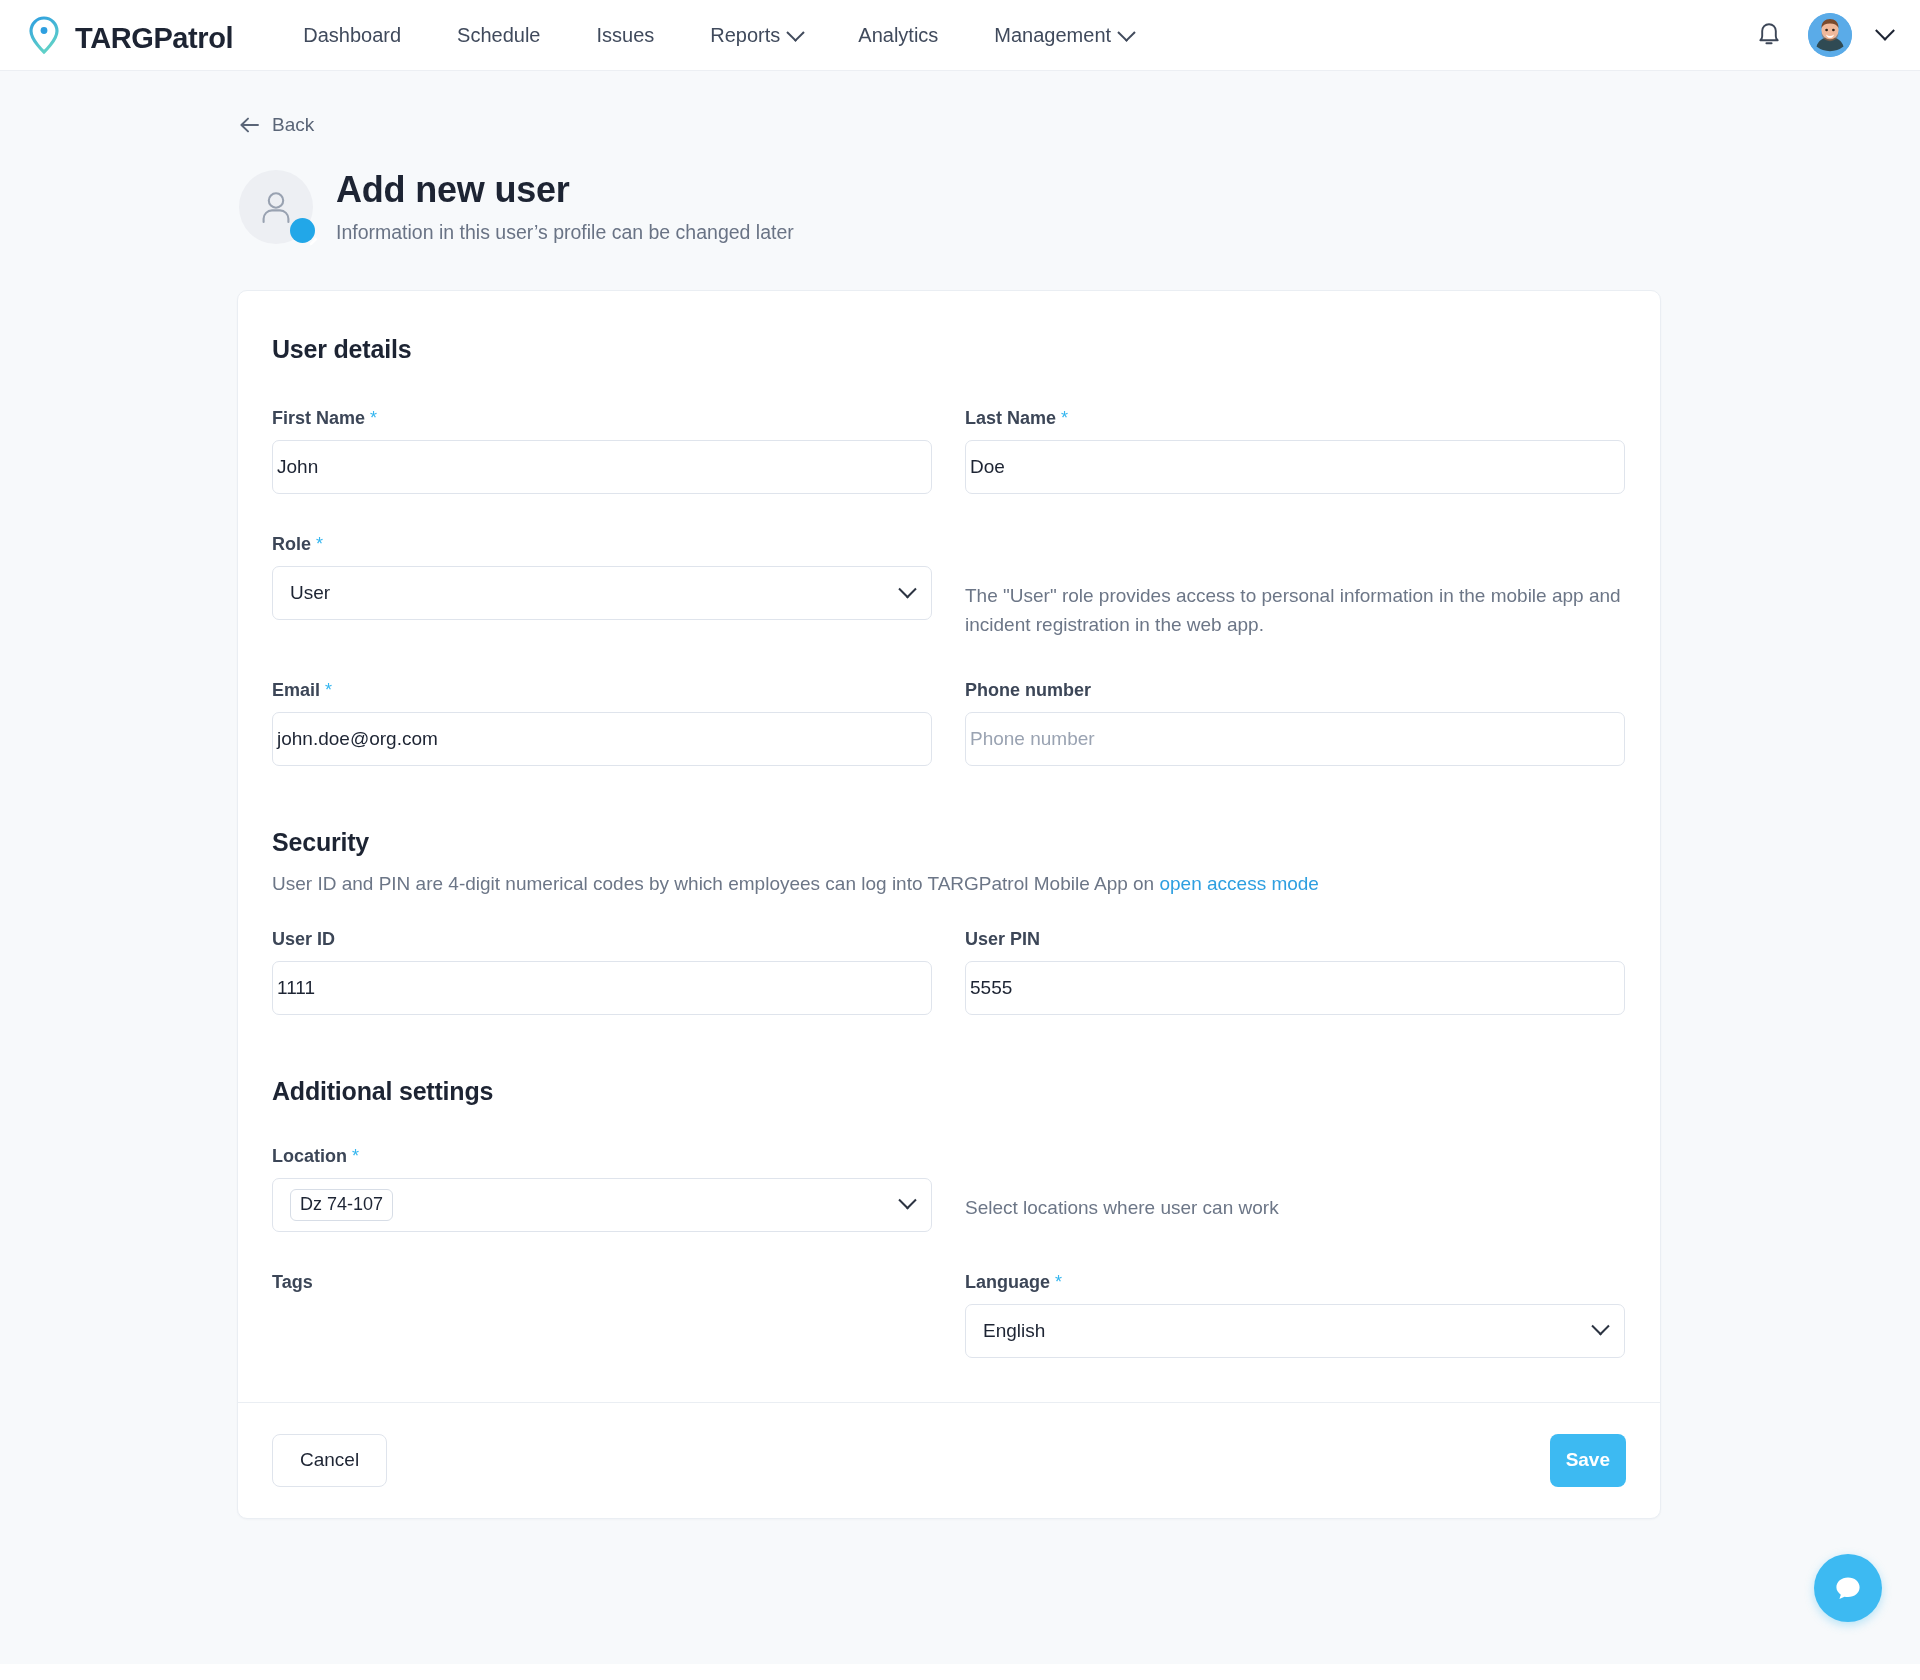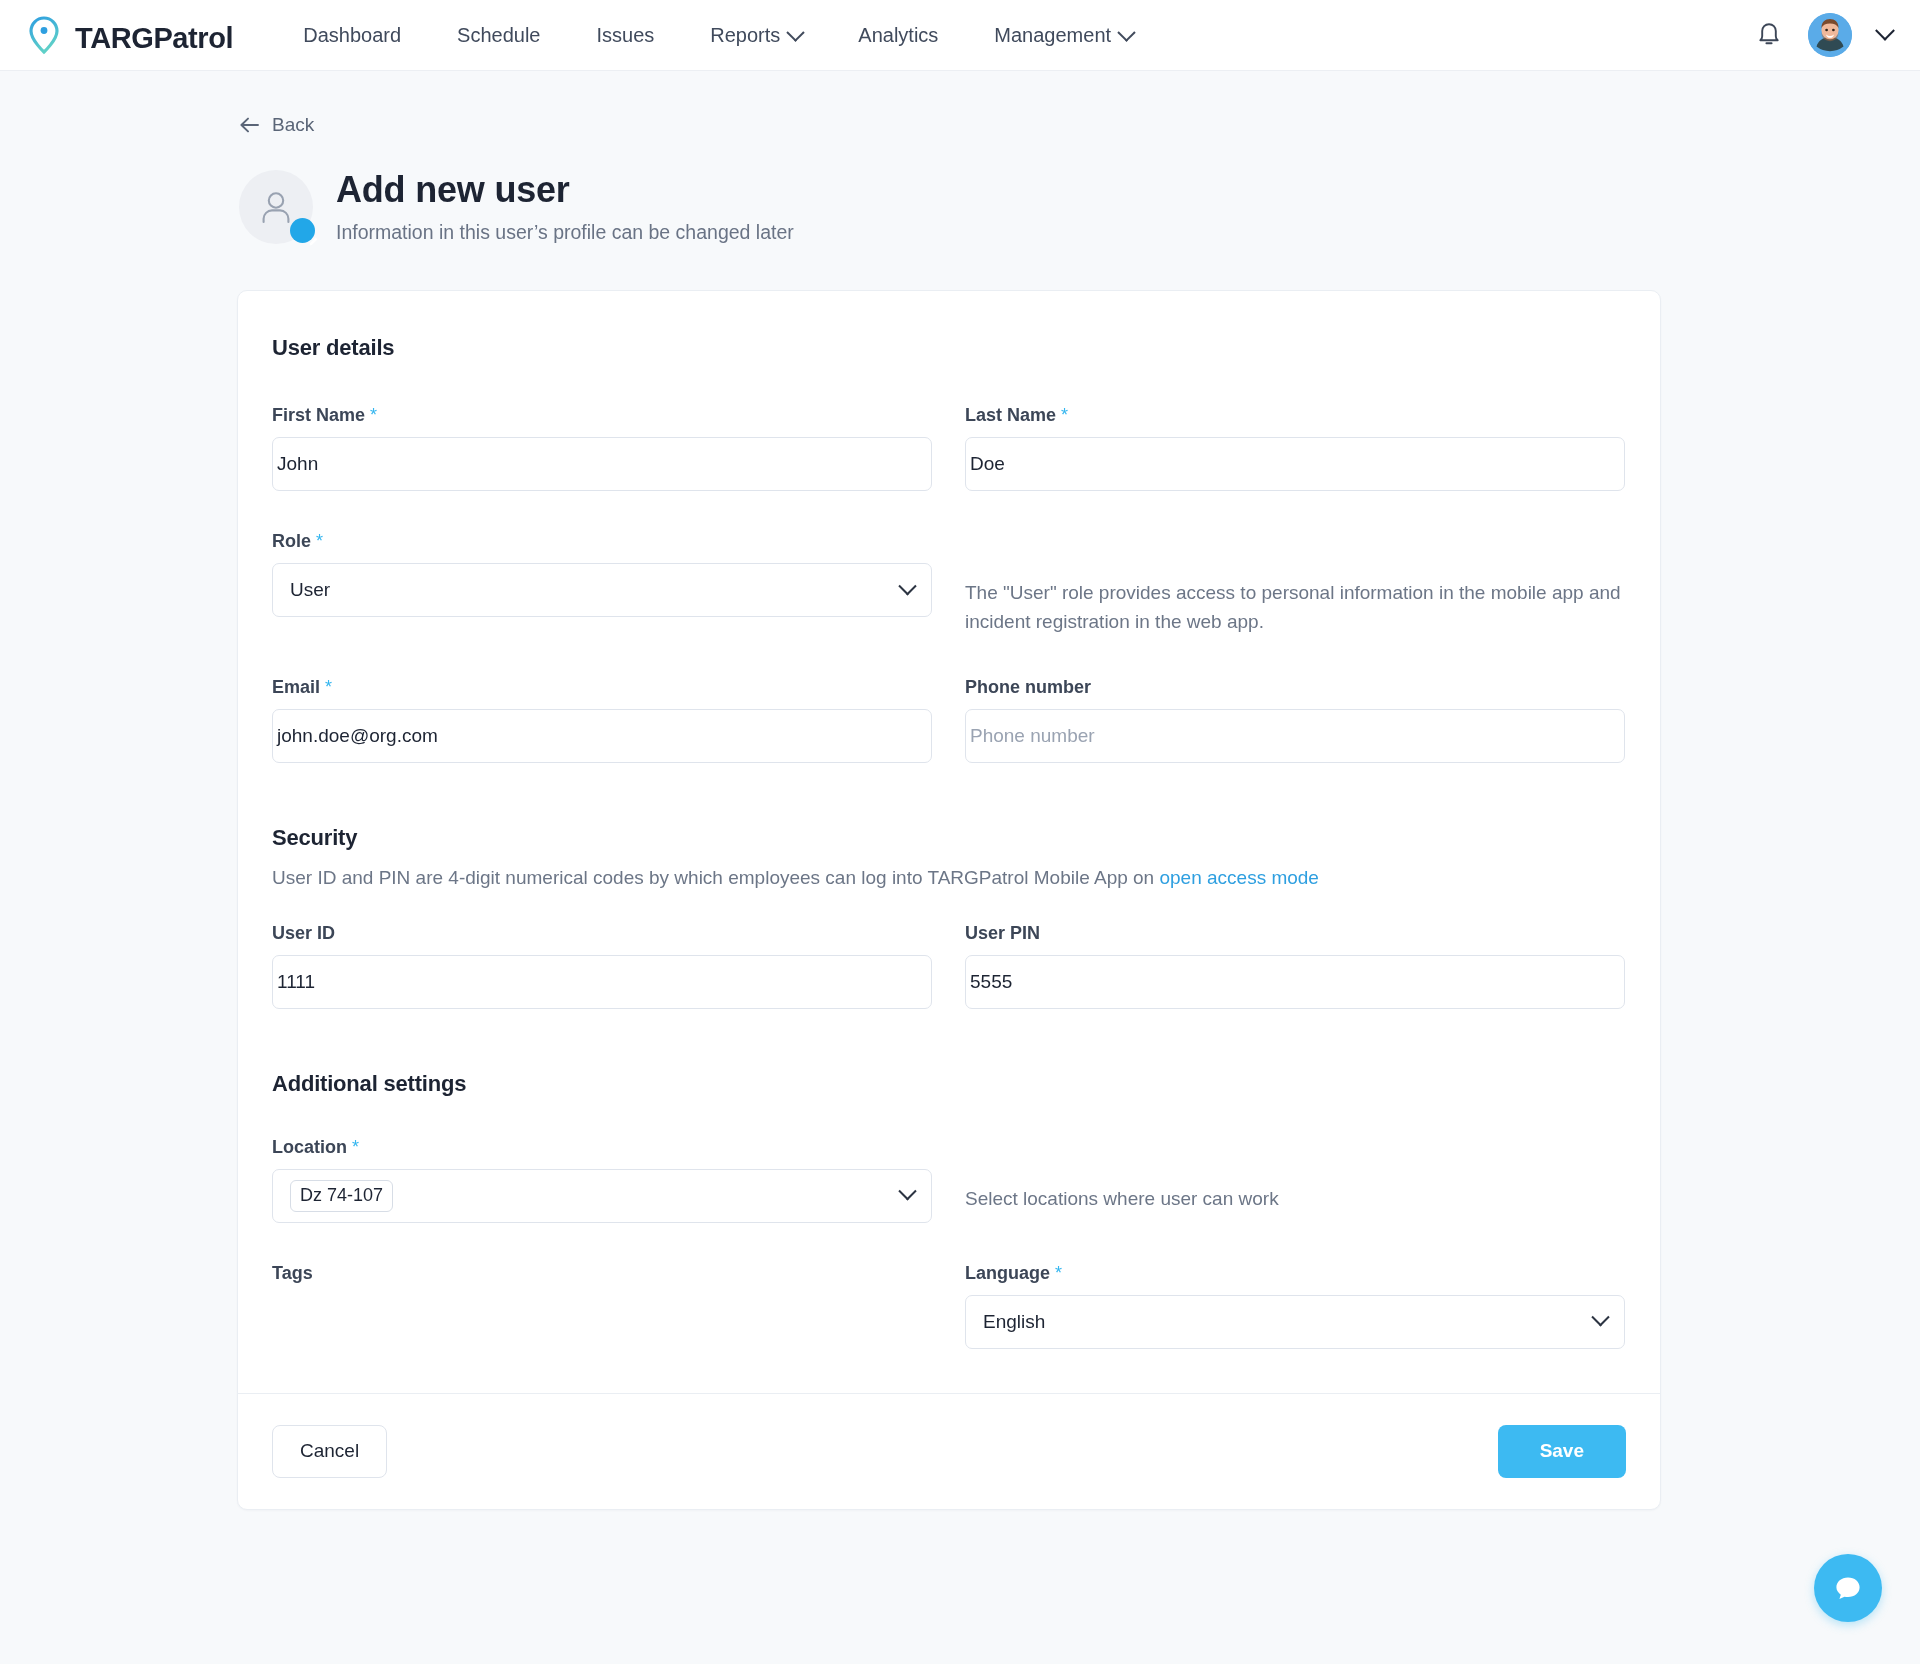--- a/index.html
+++ b/index.html
@@ -152,21 +152,21 @@
     margin: 46px 0 0 237px;
     width: 1424px;
     background: #ffffff;
     border: 1px solid #eaeef3;
     border-radius: 10px;
     box-shadow: 0 1px 2px rgba(28,40,64,0.03);
   }
   .card-body { padding: 44px 34px 44px 34px; }
 
   .section-title {
-    font-size: 22px;
+    font-size: 25px;
     font-weight: bold;
     color: #1d2433;
     letter-spacing: -0.2px;
   }
   .section-desc {
     font-size: 19px;
     color: #6c7687;
     margin-top: 16px;
   }
   .link { color: #2e9fe0; text-decoration: none; cursor: pointer; }
@@ -258,21 +258,21 @@
     border: 1px solid #dfe4ec;
     border-radius: 8px;
     background: #fff;
     font-size: 19px;
     color: #1d2433;
     font-family: "Liberation Sans", sans-serif;
     cursor: pointer;
   }
   .btn-save {
     height: 53px;
-    padding: 0 42px;
+    padding: 0 16px;
     border: none;
     border-radius: 8px;
     background: #3dbaf2;
     font-size: 19px;
     font-weight: bold;
     color: #ffffff;
     font-family: "Liberation Sans", sans-serif;
     cursor: pointer;
   }
 

